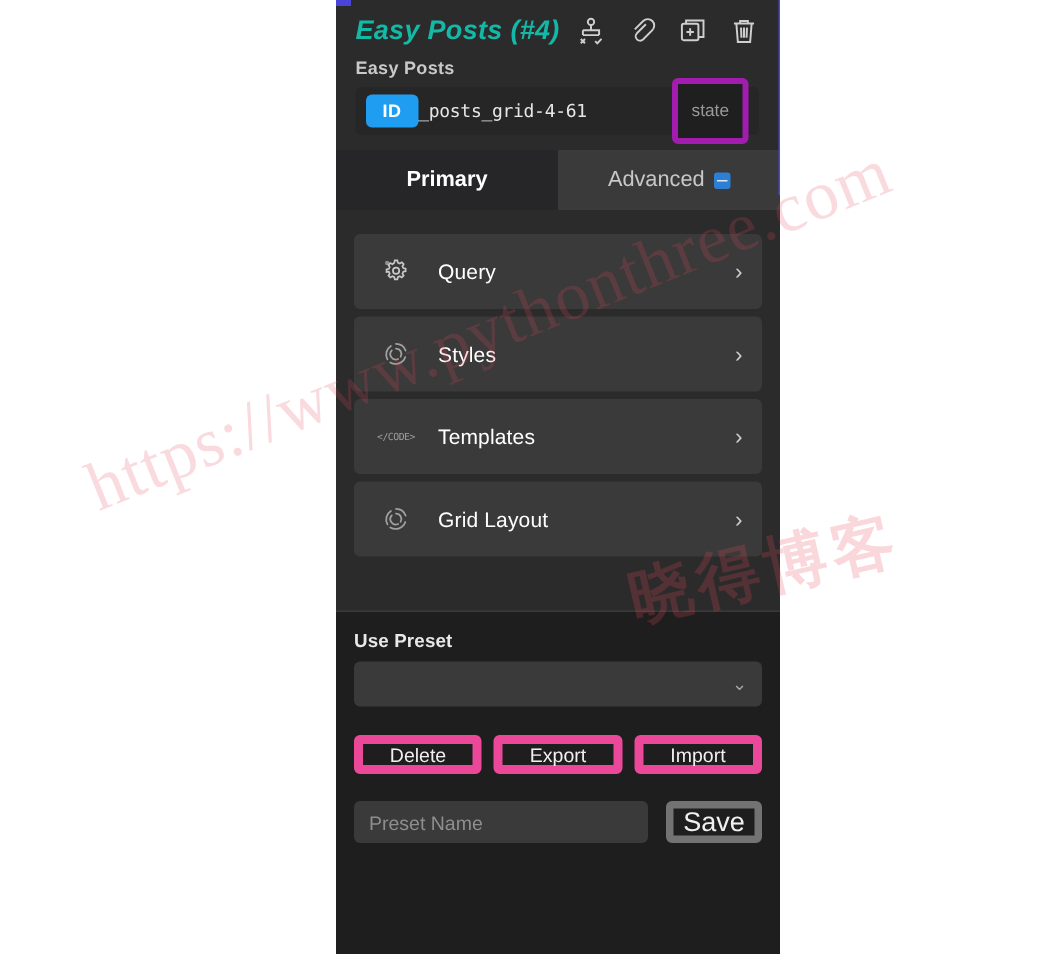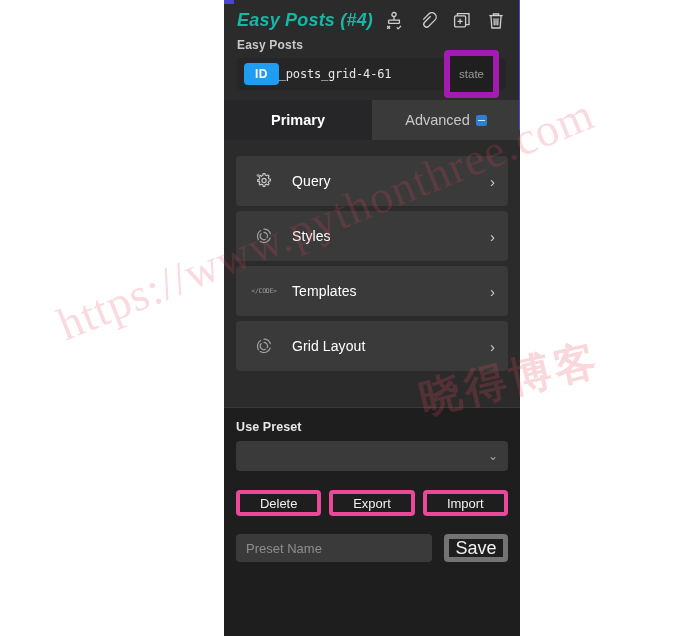--- a/index.html
+++ b/index.html
@@ -135,21 +135,21 @@
   }
   .id-text {
     flex: 1;
     font-family: "DejaVu Sans Mono", monospace;
     font-size: 12px;
     color: #e6e6e6;
     letter-spacing: -.2px;
   }
   .state-chip {
     background: #1f1f1f;
-    border: 6px solid #a21caf;
+    border: 4px solid #a21caf;
     border-radius: 4px;
     color: #9a9a9a;
     font-size: 11.5px;
     padding: 12px 9px;
     margin-left: 17px;
   }
 
   
   .tabs {
     margin-top: 10px;
@@ -270,21 +270,21 @@
   }
 
   .btn-row {
     display: flex;
     gap: 8px;
     margin-top: 19px;
   }
   .btn {
     flex: 1;
     height: 26px;
-    border: 4px solid #ec4899;
+    border: 6px solid #ec4899;
     border-radius: 4px;
     background: transparent;
     color: #f0f0f0;
     font-size: 13px;
     font-family: "Liberation Sans", sans-serif;
     display: flex;
     align-items: center;
     justify-content: center;
     cursor: pointer;
     padding: 0;

